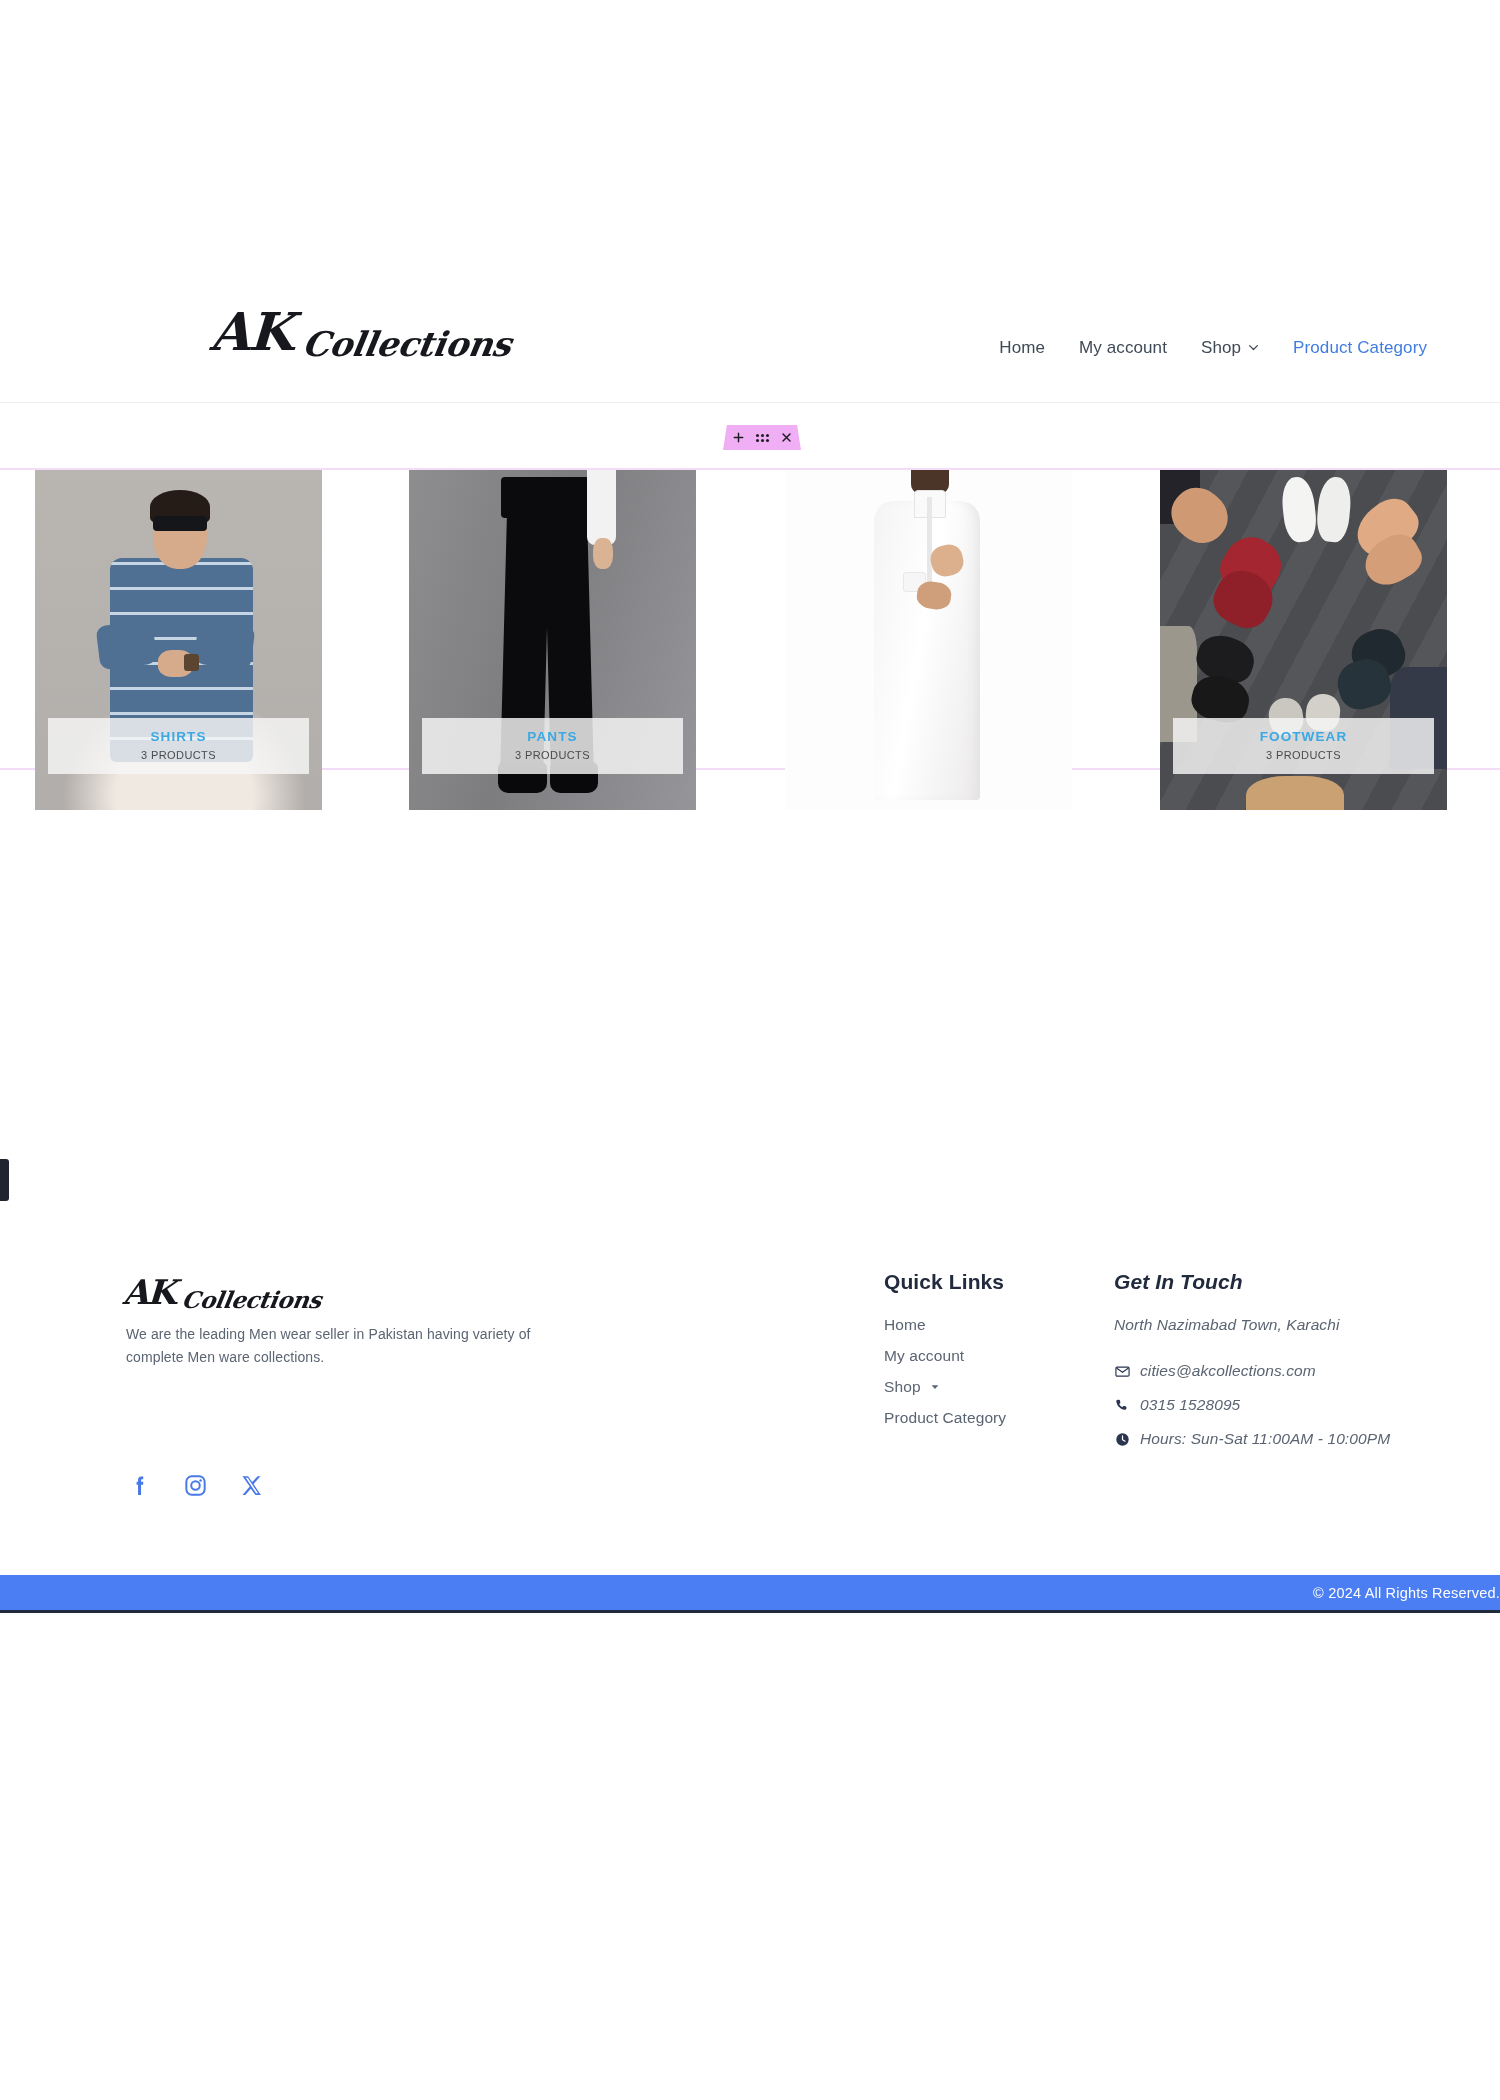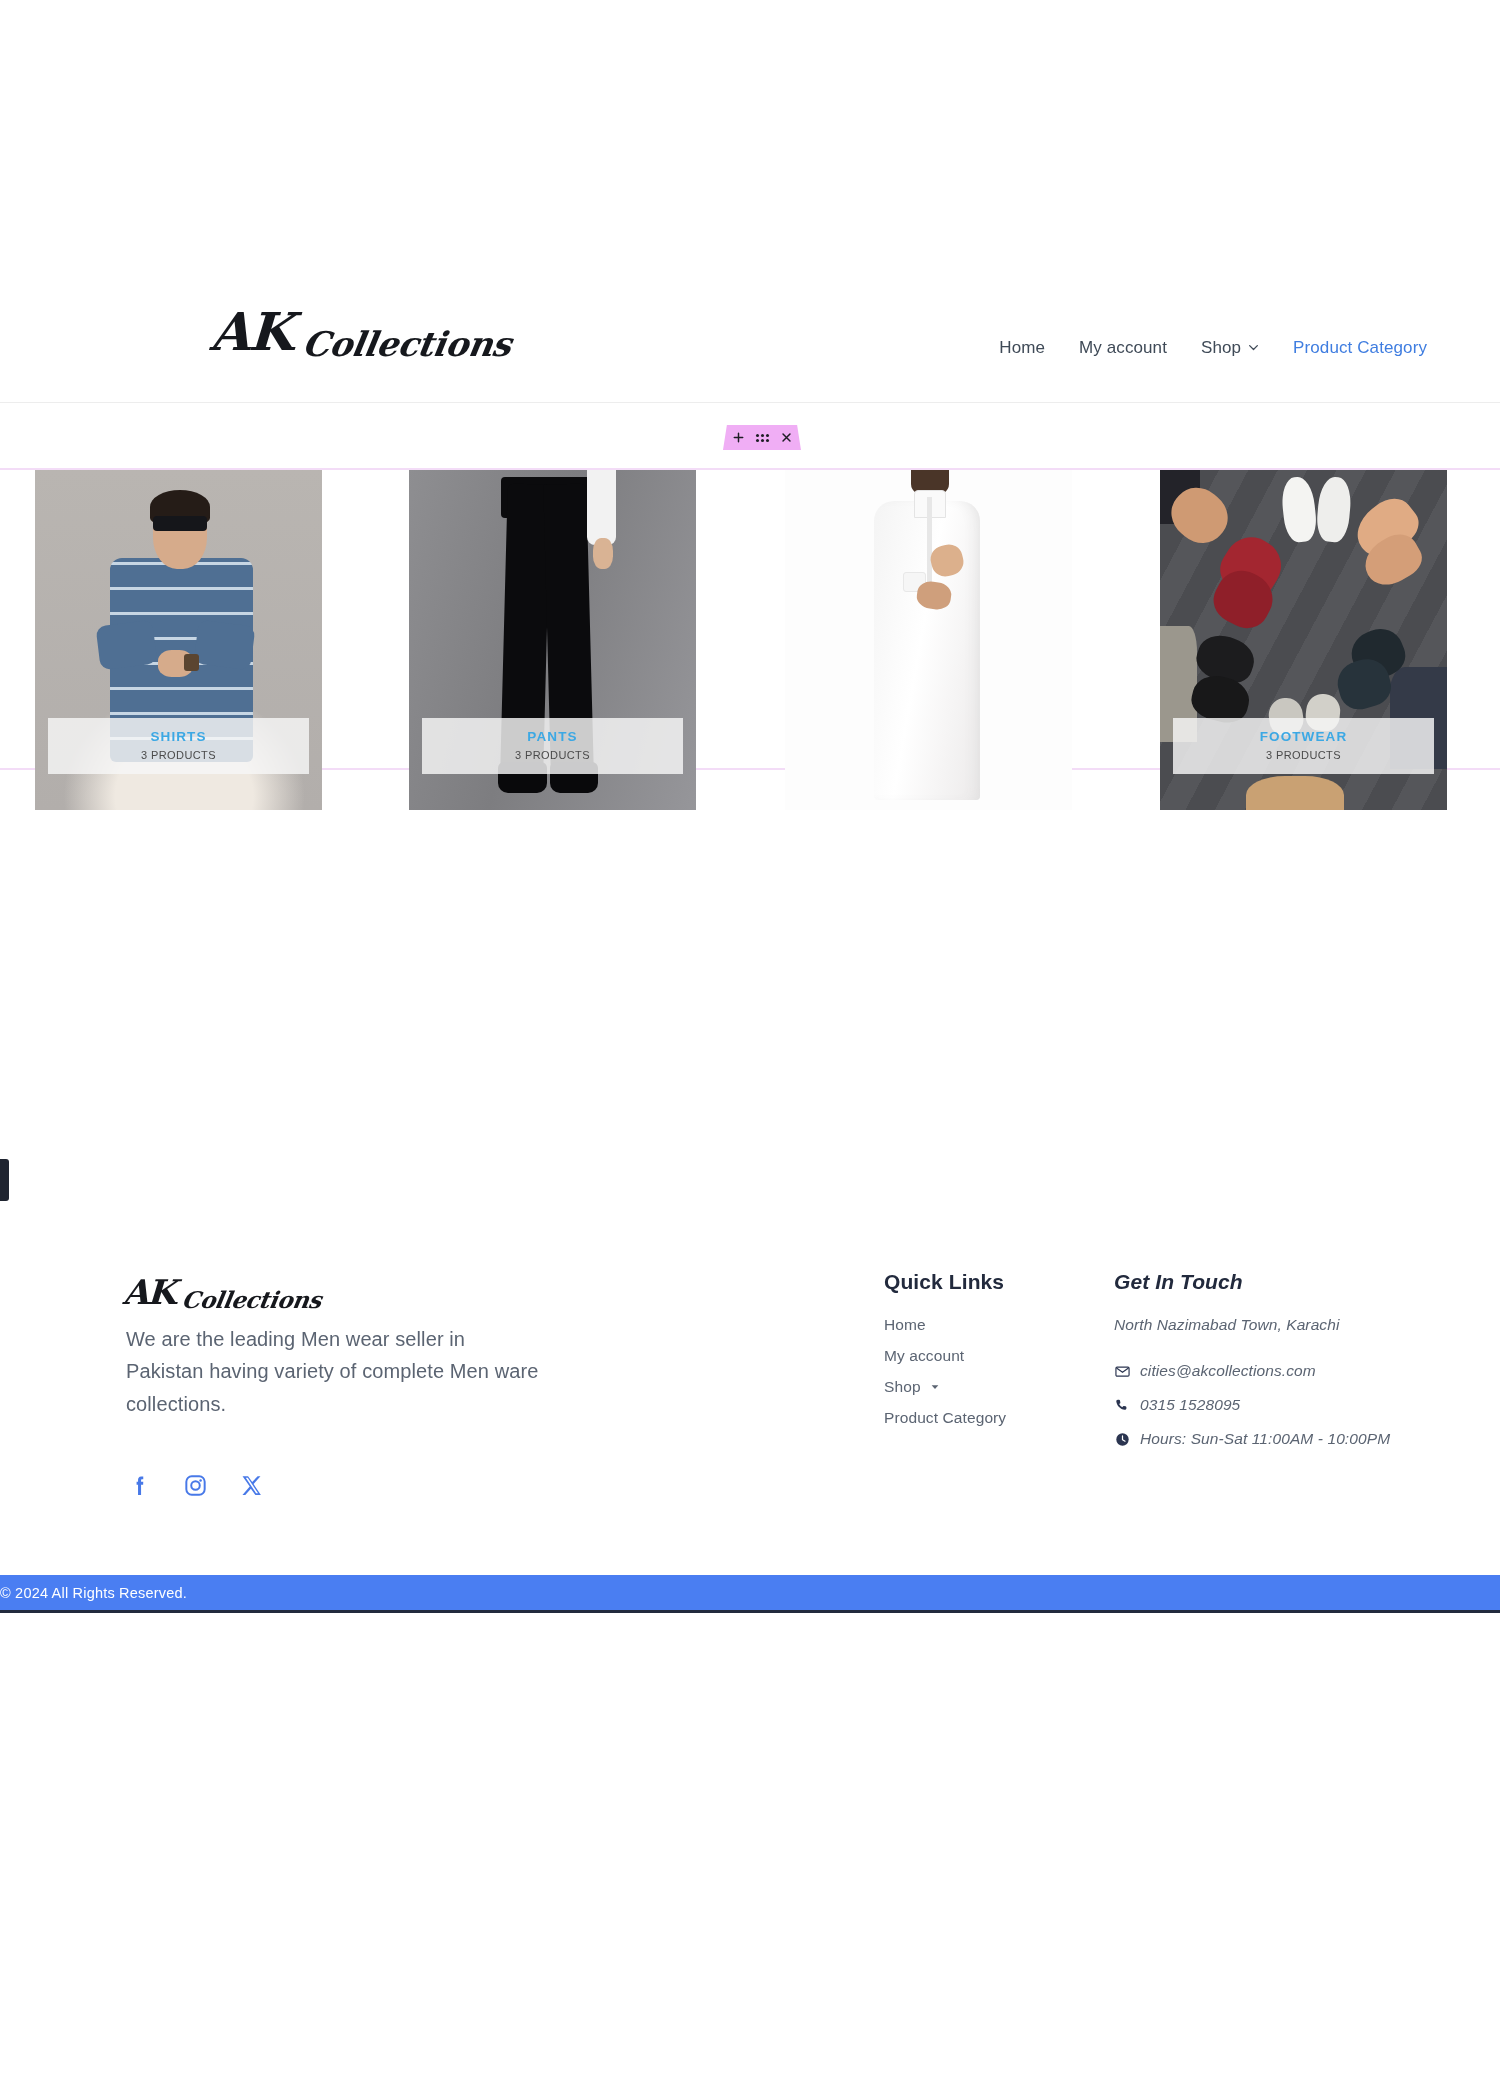--- a/index.html
+++ b/index.html
@@ -168,21 +168,21 @@
   
   .site-footer {
     position: absolute; top: 1230px; left: 0; width: 1500px; height: 345px;
     background: #ffffff;
   }
   .f-col-about { position: absolute; left: 126px; top: 45px; width: 420px; }
   .f-logo { margin-bottom: 14px; }
   .f-logo .logo-ak { font-size: 34px; }
   .f-logo .logo-collections { font-size: 23px; margin-left:7px; transform: skewX(-12deg) translateY(4px); }
   .f-about-text {
-    font-size: 20px; line-height: 1.62; color: #5b6472; letter-spacing: .1px;
+    font-size: 14px; line-height: 1.62; color: #5b6472; letter-spacing: .1px;
   }
   .social-row { position:absolute; left: 126px; top: 1472px; display: flex; gap: 30px; align-items: center; }
   .social-ic { width: 26px; height: 26px; color: #4879e8; cursor: pointer; display:flex; align-items:center; justify-content:center; }
   .social-ic svg { display: block; }
 
   .f-col-links { position: absolute; left: 884px; top: 40px; width: 220px; }
   .f-col-touch { position: absolute; left: 1114px; top: 40px; width: 330px; font-style: italic; }
   .f-head {
     font-size: 21px; font-weight: 700; color: #222a3d;
     letter-spacing: .1px; margin-bottom: 22px;
@@ -196,21 +196,21 @@
   .f-contact-item {
     display: flex; align-items: center; gap: 10px;
     font-size: 15.5px; color: #5b6472; margin-bottom: 16px; letter-spacing:.1px;
   }
   .f-contact-item .ci { width: 16px; height: 16px; color: #2b3550; flex: 0 0 16px; display:flex; align-items:center; justify-content:center; }
   .f-contact-item .ci svg { display:block; }
 
   .copyright-bar {
     position: absolute; left: 0; top: 1575px; width: 1500px; height: 38px;
     background: #4a7ef2; border-bottom: 3px solid #222a3d;
-    display: flex; align-items: center; justify-content: flex-start;
+    display: flex; align-items: center; justify-content: flex-end;
   }
   .copyright-bar .ct { font-size: 14.5px; color: #ffffff; letter-spacing: .2px; }
 </style>
 </head>
 <body>
 
 <div class="page">
 
   <header class="site-header">
     <a class="logo-wrap" href="#">

